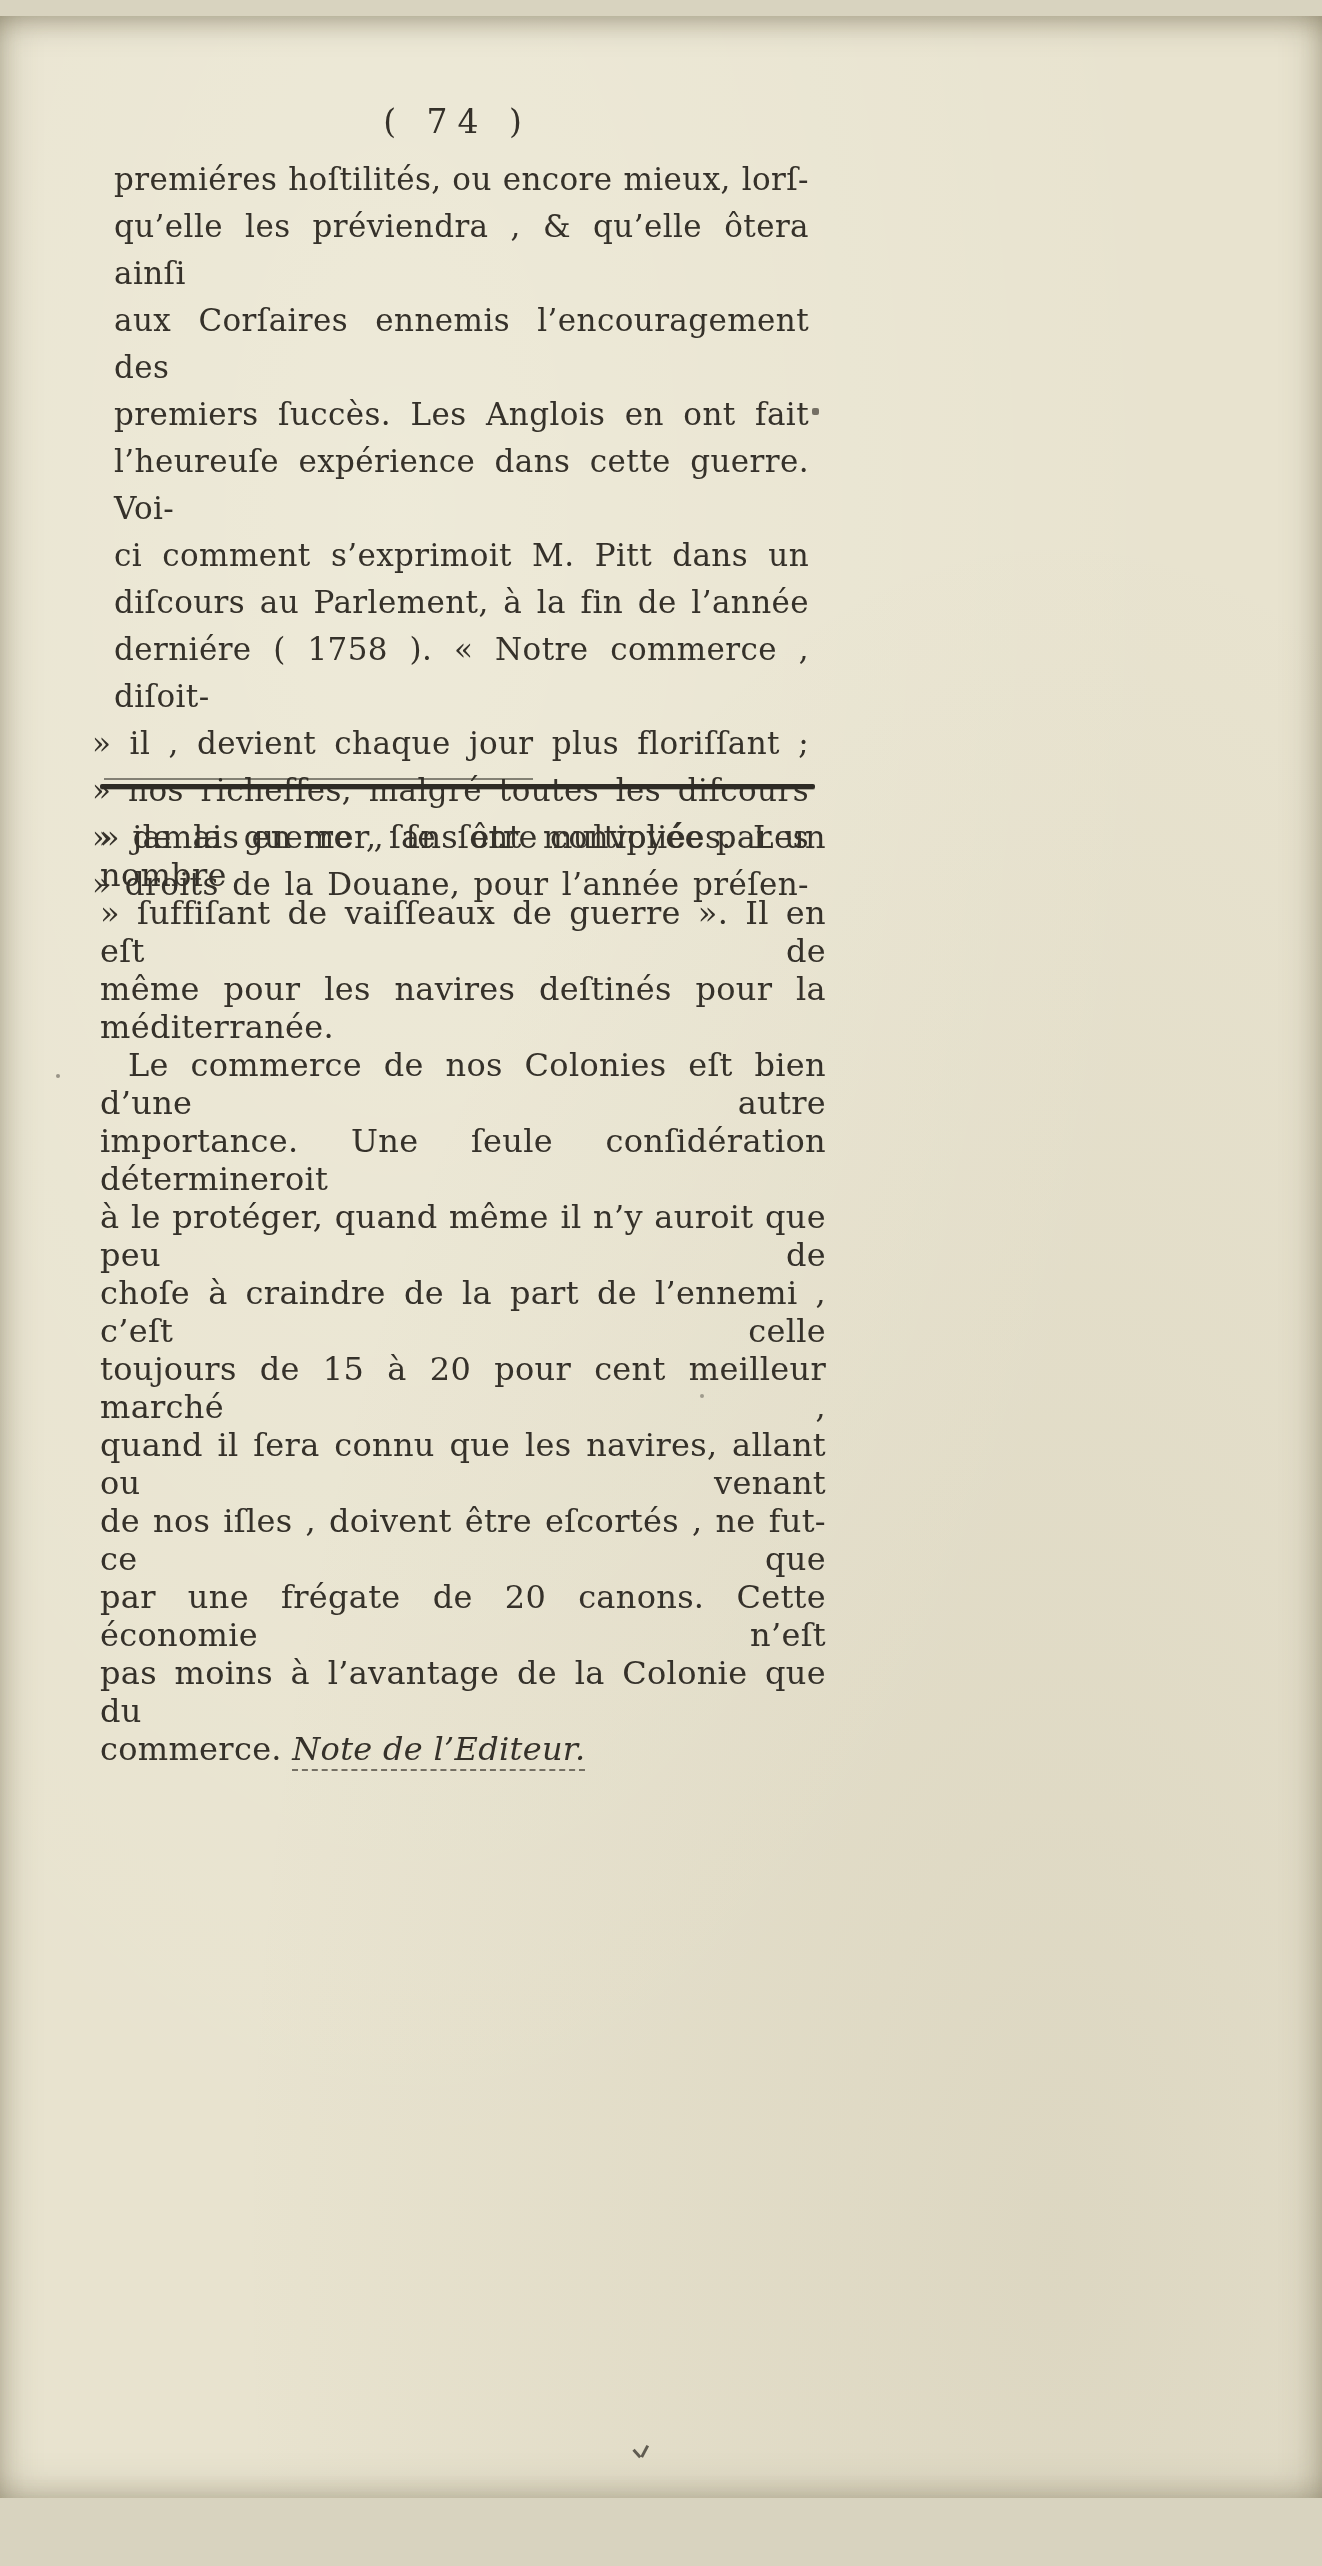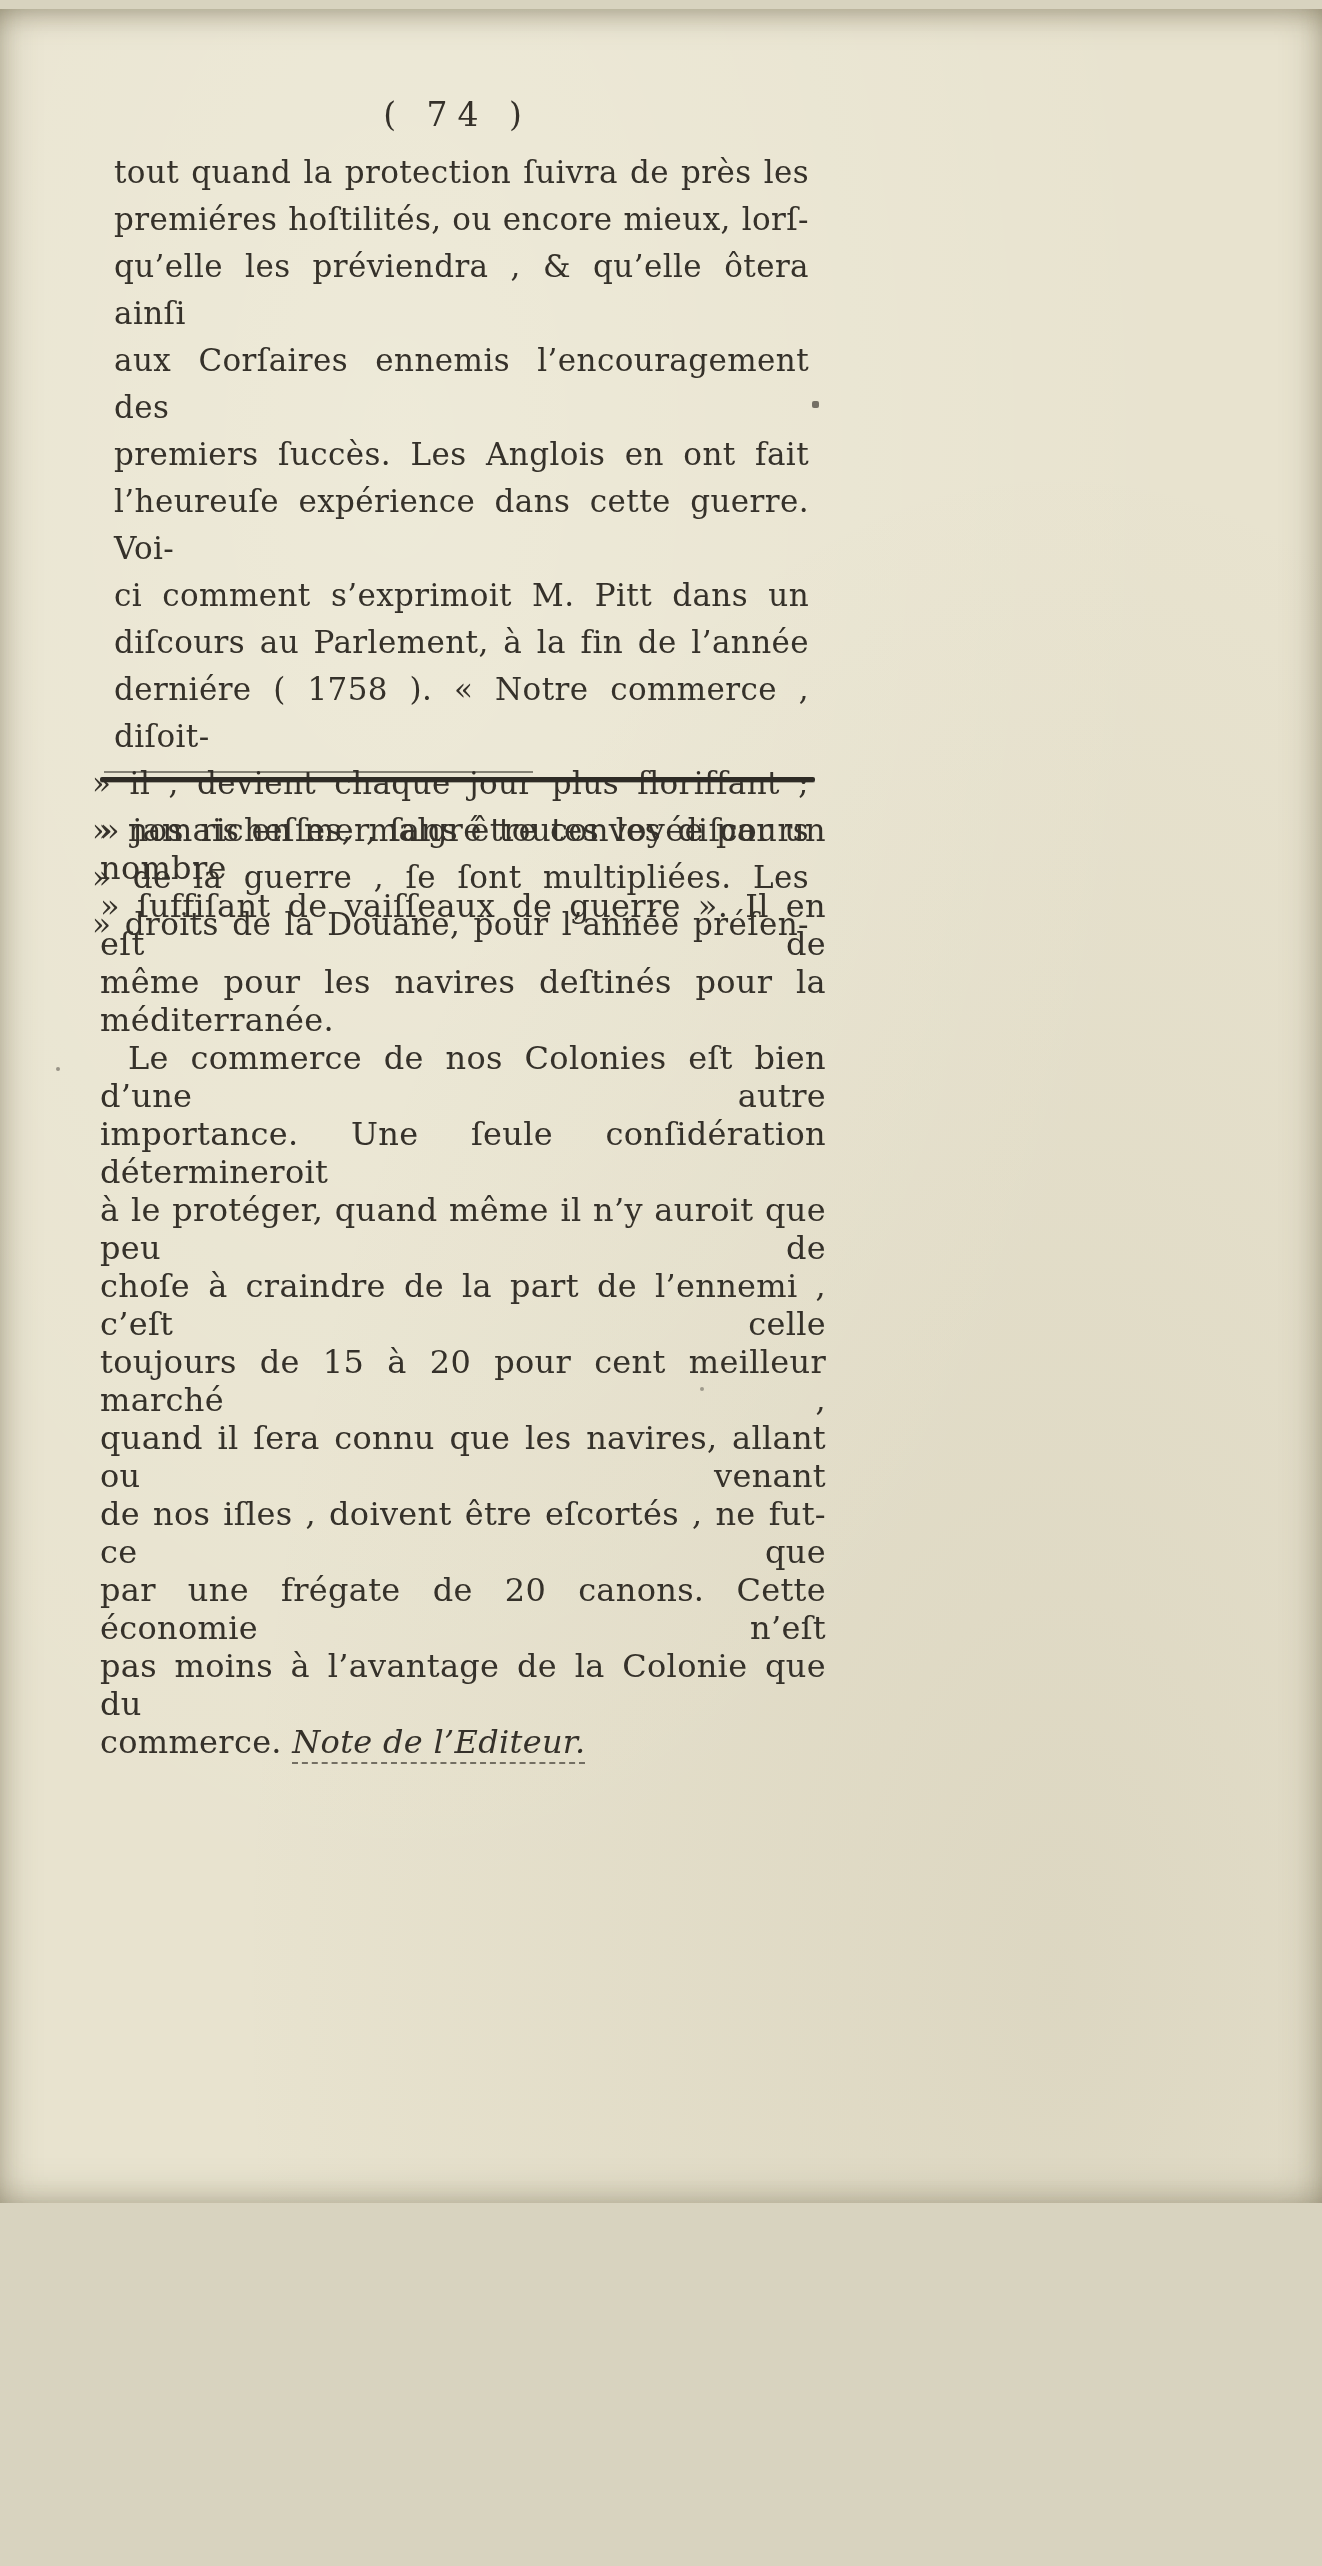--- a/index.html
+++ b/index.html
@@ -3,22 +3,22 @@
 <meta charset="utf-8">
 <style>
   :root{
     --paper:#e8e3cf;
     --ink:#35312a;
     --rule:#2e2b25;
   }
   html,body{margin:0;padding:0;background:#d8d3bf;}
   .page{
     position:relative;
-    width:1322px;height:2194px;
-    margin:9px auto;
+    width:1322px;height:2482px;
+    margin:16px auto;
     background:
       radial-gradient(ellipse at 30% 20%, rgba(255,255,245,0.25), transparent 60%),
       radial-gradient(ellipse at 80% 90%, rgba(120,108,75,0.10), transparent 55%),
       var(--paper);
     overflow:hidden;
     font-family:"DejaVu Serif","Liberation Serif",serif;
     color:var(--ink);
   }
   .page::after{
     content:"";
@@ -109,21 +109,20 @@
   }
 </style>
 </head>
 <body>
 
 <div class="page">
 
   <div class="pageno">( 74 )</div>
 
   <div class="main">
-    <div class="line">tout quand la protection ſuivra de près les</div>
     <div class="line">premiéres hoſtilités, ou encore mieux, lorſ-</div>
     <div class="line">qu’elle les préviendra , &amp; qu’elle ôtera ainſi</div>
     <div class="line">aux Corſaires ennemis l’encouragement des</div>
     <div class="line">premiers ſuccès.  Les Anglois en ont fait</div>
     <div class="line">l’heureuſe expérience dans cette guerre. Voi-</div>
     <div class="line">ci comment s’exprimoit M. Pitt dans un</div>
     <div class="line">diſcours au Parlement, à la fin de l’année</div>
     <div class="line">derniére ( 1758 ). « Notre commerce , diſoit-</div>
     <div class="line hang">» il , devient chaque jour plus floriſſant ;</div>
     <div class="line hang">» nos richeſſes, malgré toutes les diſcours</div>

